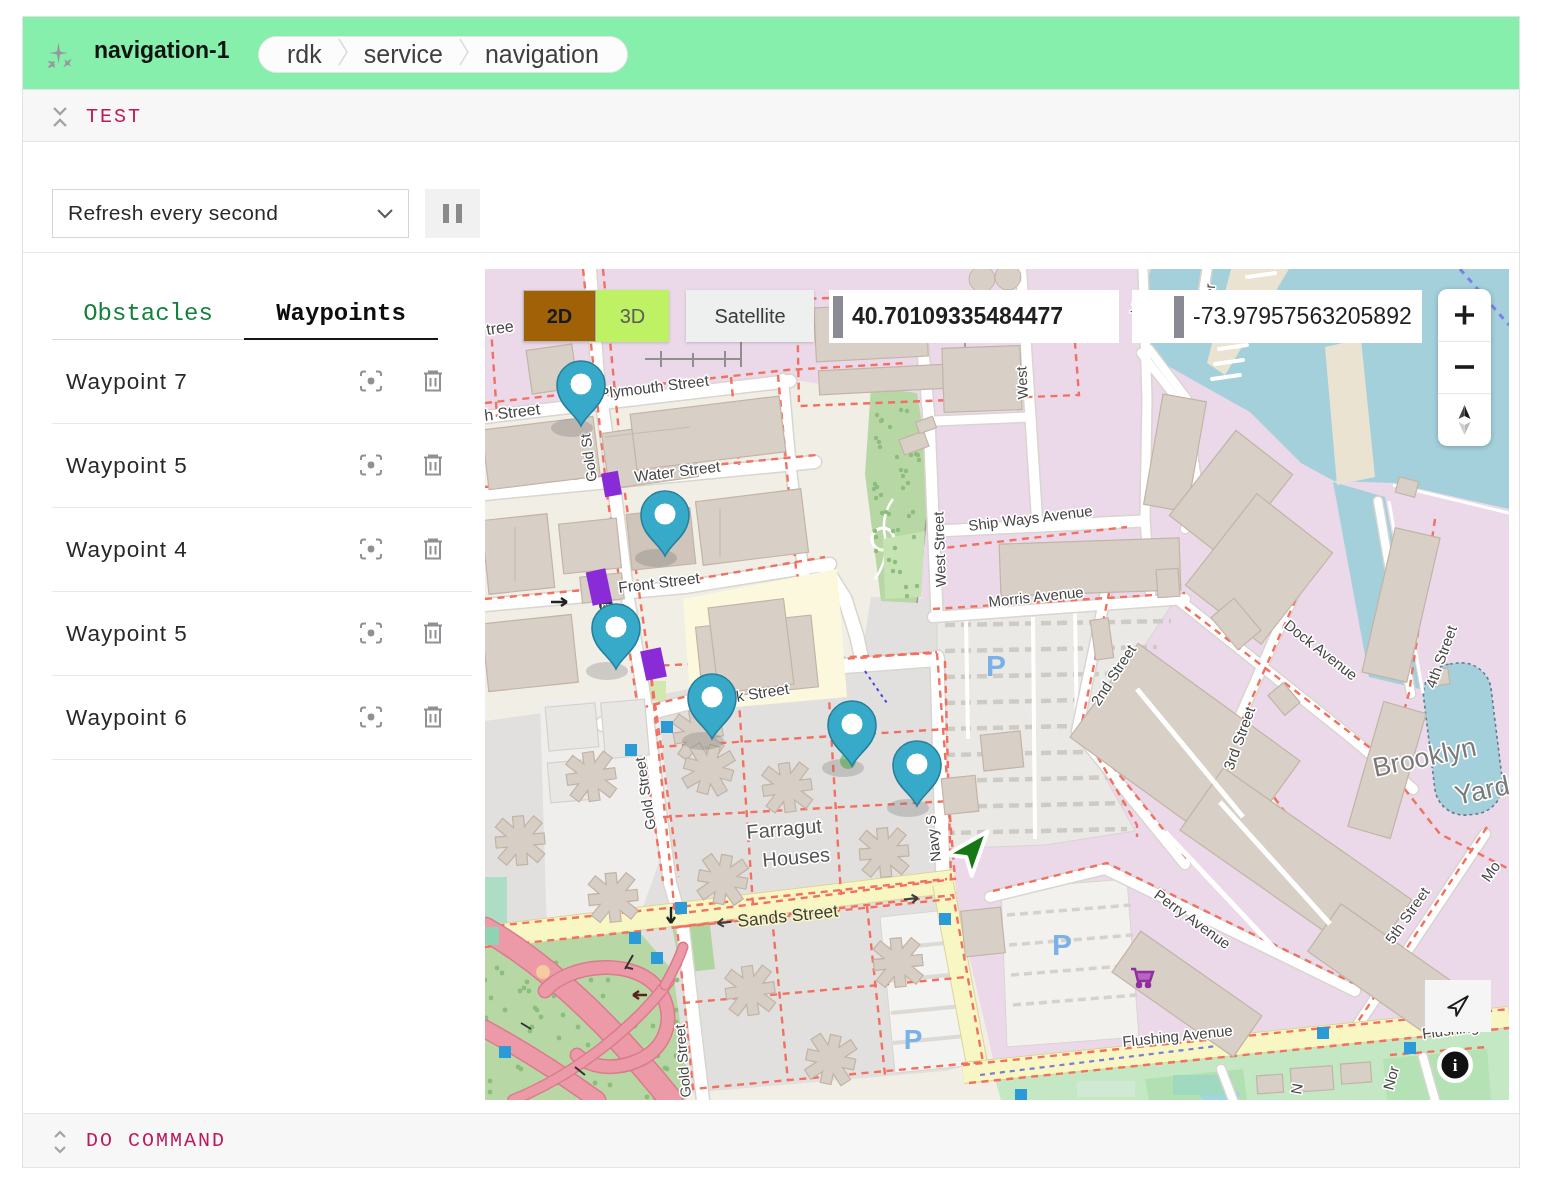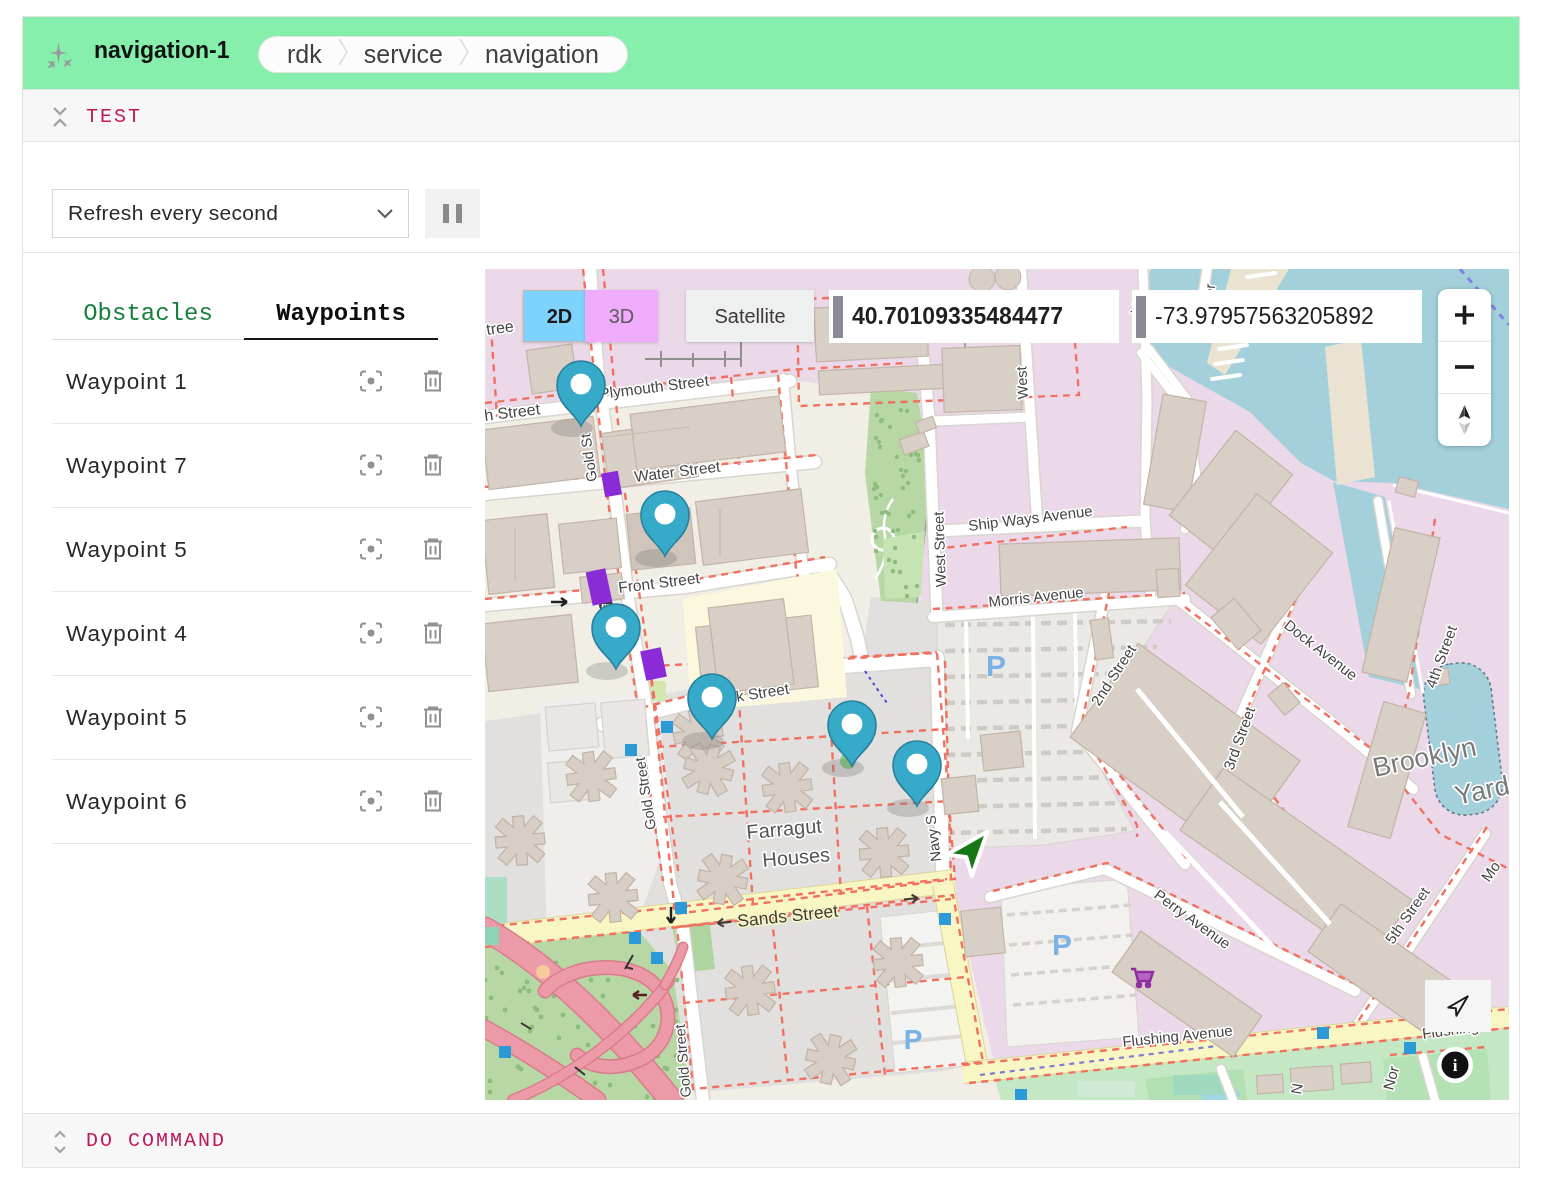--- a/index.html
+++ b/index.html
@@ -25,27 +25,27 @@
   .tab2 { position:absolute; left:192px; top:0; width:194px; height:63px; border-bottom:2px solid #161616; text-align:center; line-height:74px; color:#0d0d0d; font-weight:bold; }
   .rows { position:absolute; left:29px; top:323px; width:420px; }
   .row { position:relative; width:100%; height:84px; border-bottom:1px solid #e8e8e8; }
   .row .nm { position:absolute; left:14px; top:29px; font-size:22.5px; letter-spacing:1px; color:#282828; }
   .row svg { position:absolute; top:29px; }
   .row .foc { left:307px; }
   .row .trs { left:370px; }
   
   .map { position:absolute; left:462px; top:252px; width:1024px; height:831px; overflow:hidden; }
   .mbtn { position:absolute; top:21px; height:52px; font-size:20px; display:flex; align-items:center; justify-content:center; box-shadow:0 1px 3px rgba(0,0,0,.18); }
-  .b2d { left:38px; width:73px; background:#7dd3fc; border:1px solid #b9b9b9; font-weight:bold; color:#1a1a1a; }
-  .b3d { left:100px; width:73px; background:#f0abfc; color:#5d5d5d; }
+  .b2d { left:38px; width:73px; background:#a16207; border:1px solid #b9b9b9; font-weight:bold; color:#1a1a1a; }
+  .b3d { left:111px; width:73px; background:#bef264; color:#5d5d5d; }
   .bsat { left:201px; width:128px; background:#eef0ef; color:#3a3a3a; }
   .coord { position:absolute; top:21px; height:53px; background:#fff; display:flex; align-items:center; font-size:23px; color:#1f1f1f; }
   .coord .bar { width:10px; height:42px; background:#8a8a94; margin-left:4px; margin-right:9px; }
   .c1 { left:344px; width:290px;font-weight:bold; }
-  .c2 { left:647px; width:290px; }
+  .c2 { left:647px; width:290px;padding-left:38px; }
   .zoomctl { position:absolute; left:953px; top:20px; width:53px; height:157px; background:#fff; border-radius:9px; box-shadow:0 1px 5px rgba(0,0,0,.25); }
   .locbtn { position:absolute; left:940px; top:711px; width:66px; height:52px; background:#f5f5f5; display:flex; align-items:center; justify-content:center; }
   .infobtn { position:absolute; left:952px; top:778px; width:36px; height:36px; background:#fff; border-radius:50%; }
   .dobar { position:absolute; left:0; top:1096px; width:100%; height:55px; background:#f7f7f7; border-top:1px solid #e4e4e4; border-bottom:1px solid #e4e4e4; }
 </style>
 </head>
 <body>
 <div class="card">
   <div class="hdr">
     <svg class="spark" viewBox="0 0 27 27">
@@ -80,30 +80,20 @@
           <path d="M2 2 L9 9 L16 2" stroke="#5a5a5a" stroke-width="2" fill="none"></path>
         </svg>
     </div>
     <div class="pausebtn"></div>
   </div>
   <div class="tabs">
       <div class="tab1">Obstacles</div>
       <div class="tab2">Waypoints</div>
     </div>
   <div class="rows" id="rows">
-<div class="row">
-        <div class="nm">Waypoint 1</div>
-  <svg class="foc" width="24" height="24" viewBox="0 0 24 24" fill="none" stroke="#909095" stroke-width="2">
-    <path d="M2 7 V5 Q2 2.5 4.5 2.5 H7 M17 2.5 H19.5 Q22 2.5 22 5 V7 M22 17 V19 Q22 21.5 19.5 21.5 H17 M7 21.5 H4.5 Q2 21.5 2 19 V17"></path>
-    <circle cx="12" cy="12" r="3.4" fill="#909095" stroke="none"></circle>
-        </svg>
-  <svg class="trs" width="22" height="24" viewBox="0 0 22 24" fill="none" stroke="#909095" stroke-width="2">
-    <path d="M2 4.5 H20 M7 4.5 V2.5 H15 V4.5 M4 4.5 L4 21.5 H18 L18 4.5 M8.5 9 V17.5 M13.5 9 V17.5"></path>
-        </svg>
-  </div>
 <div class="row">
         <div class="nm">Waypoint 7</div>
   <svg class="foc" width="24" height="24" viewBox="0 0 24 24" fill="none" stroke="#909095" stroke-width="2">
     <path d="M2 7 V5 Q2 2.5 4.5 2.5 H7 M17 2.5 H19.5 Q22 2.5 22 5 V7 M22 17 V19 Q22 21.5 19.5 21.5 H17 M7 21.5 H4.5 Q2 21.5 2 19 V17"></path>
     <circle cx="12" cy="12" r="3.4" fill="#909095" stroke="none"></circle>
         </svg>
   <svg class="trs" width="22" height="24" viewBox="0 0 22 24" fill="none" stroke="#909095" stroke-width="2">
     <path d="M2 4.5 H20 M7 4.5 V2.5 H15 V4.5 M4 4.5 L4 21.5 H18 L18 4.5 M8.5 9 V17.5 M13.5 9 V17.5"></path>
         </svg>
   </div>

